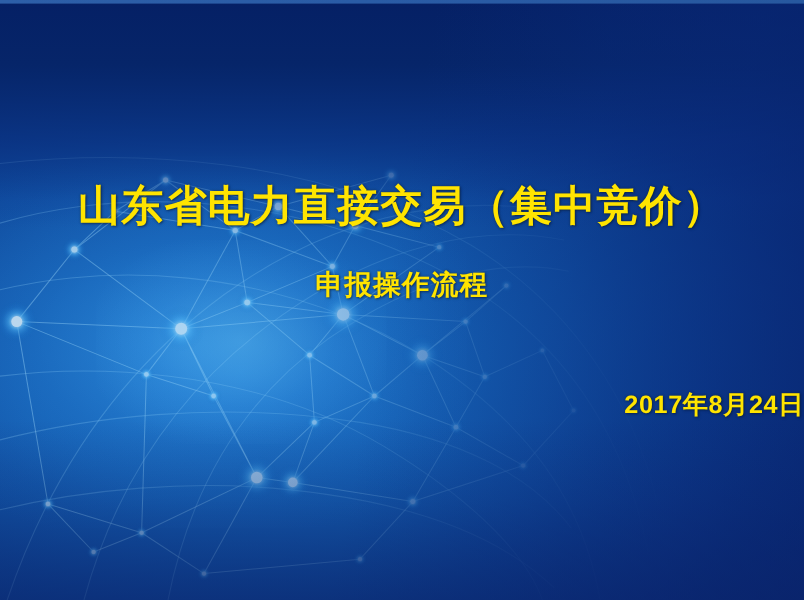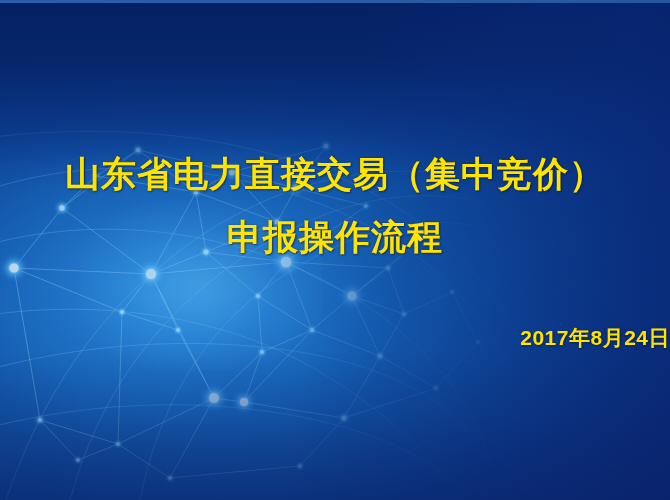--- a/index.html
+++ b/index.html
@@ -84,24 +84,25 @@
     color: #ffe400;
     font-weight: bold;
     letter-spacing: 1px;
     white-space: nowrap;
     text-shadow: 0 0 2px rgba(40,40,0,0.45), 1px 1px 2px rgba(0,20,60,0.55);
   }
   #title-line-1 {
     top: 152px;
     font-size: 35px;
     line-height: 44px;
+    font-family: Liberation Mono, monospace;
   }
   #title-line-2 {
     top: 215px;
-    font-size: 35px;
+    font-size: 23px;
     line-height: 44px;
   }
   #subtitle-date {
     position: absolute;
     left: 0; right: 0;
     top: 324px;
     text-align: right;
     color: #ffe400;
     font-weight: bold;
     font-size: 21px;

